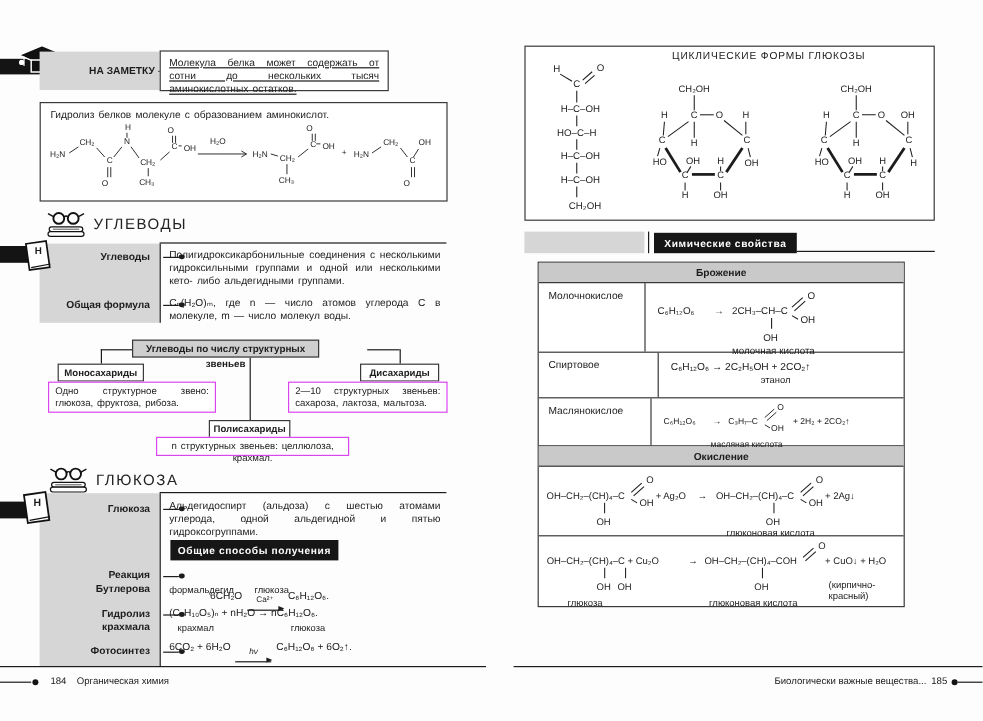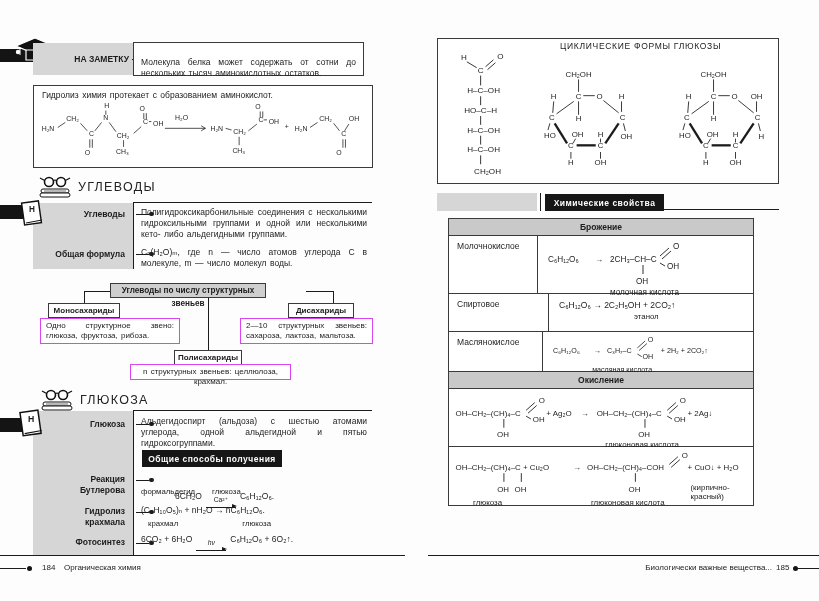--- a/index.html
+++ b/index.html
@@ -57,24 +57,24 @@
     <polygon points="23,3 42,11 23,19 4,11" fill="#111" stroke="#fff" stroke-width="1.2"></polygon>
     <polygon points="14,15 32,15 32,25 14,25" fill="#111" stroke="#fff" stroke-width="1.2"></polygon>
     <line x1="8" y1="12" x2="8" y2="20" stroke="#fff" stroke-width="1"></line>
   </svg>
   <div class="graybox" style="left:33px;top:43px;width:100px;height:32px;display:flex;align-items:center;justify-content:flex-end;padding-right:4px;position:absolute;">
     <span style="font-size:8.5px;font-weight:bold;position:relative;">
       <span>НА ЗАМЕТКУ</span>
       <span class="ptr"></span>
     </span>
   </div>
-  <div class="box jt" style="left:133px;top:42px;width:231px;height:34px;padding:14px 7px;">Молекула белка может содержать от сотни до нескольких тысяч аминокислотных остатков.</div>
+  <div class="box jt" style="left:133px;top:42px;width:191px;height:34px;padding:4px 7px;text-decoration:underline;">Молекула белка может содержать от сотни до нескольких тысяч аминокислотных остатков.</div>
 
   <div class="box" style="left:33px;top:85px;width:340px;height:83px;">
-    <div class="jt" style="left:8px;top:4px;width:300px;text-align:left;">Гидролиз химия протекает с образованием аминокислот.</div>
+    <div class="jt" style="left:8px;top:4px;width:300px;text-align:left;">Гидролиз белков молекуле с образованием аминокислот.</div>
     <svg class="abs" style="left:7px;top:17px;" width="322" height="54" viewBox="0 0 380 64">
         <line x1="19" y1="29" x2="28" y2="23" stroke="#1c1c1c" stroke-width="0.9"></line>
         <line x1="46" y1="24" x2="54" y2="33" stroke="#1c1c1c" stroke-width="0.9"></line>
         <line x1="57" y1="43" x2="57" y2="53" stroke="#1c1c1c" stroke-width="0.9"></line>
         <line x1="60" y1="43" x2="60" y2="53" stroke="#1c1c1c" stroke-width="0.9"></line>
         <line x1="63" y1="33" x2="71" y2="23" stroke="#1c1c1c" stroke-width="0.9"></line>
         <line x1="76" y1="9" x2="76" y2="14" stroke="#1c1c1c" stroke-width="0.9"></line>
         <line x1="80" y1="23" x2="88" y2="34" stroke="#1c1c1c" stroke-width="0.9"></line>
         <line x1="97" y1="44" x2="97" y2="52" stroke="#1c1c1c" stroke-width="0.9"></line>
         <line x1="109" y1="36" x2="118" y2="28" stroke="#1c1c1c" stroke-width="0.9"></line>
@@ -152,21 +152,21 @@
   <div class="jt" style="left:141px;top:247px;width:226px;">Cₙ(H₂O)ₘ, где n — число атомов углерода C в молекуле, m — число молекул воды.</div>
 
   <div class="conn" style="left:84px;top:291px;width:27px;height:1px;"></div>
   <div class="conn" style="left:84px;top:291px;width:1px;height:13px;"></div>
   <div class="conn" style="left:306px;top:291px;width:27px;height:1px;"></div>
   <div class="conn" style="left:333px;top:291px;width:1px;height:13px;"></div>
   <div class="conn" style="left:208px;top:296px;width:1px;height:54px;"></div>
   <div class="fbox" style="left:110px;top:283px;width:156px;height:15px;background:#cfcfcf;font-size:8.2px;">Углеводы по числу структурных звеньев</div>
   <div class="fbox" style="left:48px;top:303px;width:72px;height:15px;">Моносахариды</div>
   <div class="fdesc" style="left:40px;top:318px;width:140px;height:26px;">Одно структурное звено: глюкоза, фруктоза, рибоза.</div>
-  <div class="fbox" style="left:288px;top:303px;width:66px;height:15px;">Дисахариды</div>
+  <div class="fbox" style="left:300px;top:303px;width:66px;height:15px;">Дисахариды</div>
   <div class="fdesc" style="left:240px;top:318px;width:133px;height:26px;">2—10 структурных звеньев: сахароза, лактоза, мальтоза.</div>
   <div class="fbox" style="left:174px;top:350px;width:68px;height:26px;">Полисахариды</div>
   <div class="fdesc" style="left:130px;top:364px;width:161px;height:16px;text-align:center;padding:2px 3px;">n структурных звеньев: целлюлоза, крахмал.</div>
 
   <svg class="abs" style="left:38px;top:385px;" width="38" height="28" viewBox="0 0 38 28">
     <rect x="5" y="17" width="28" height="4" rx="2" fill="#fff" stroke="#111"></rect>
     <rect x="4" y="21" width="30" height="4" rx="2" fill="#fff" stroke="#111"></rect>
     <line x1="8" y1="19" x2="30" y2="19" stroke="#111" stroke-width=".6"></line>
     <circle cx="13" cy="10" r="4.5" fill="#fff" stroke="#111" stroke-width="1.6"></circle>
     <circle cx="25" cy="10" r="4.5" fill="#fff" stroke="#111" stroke-width="1.6"></circle>

